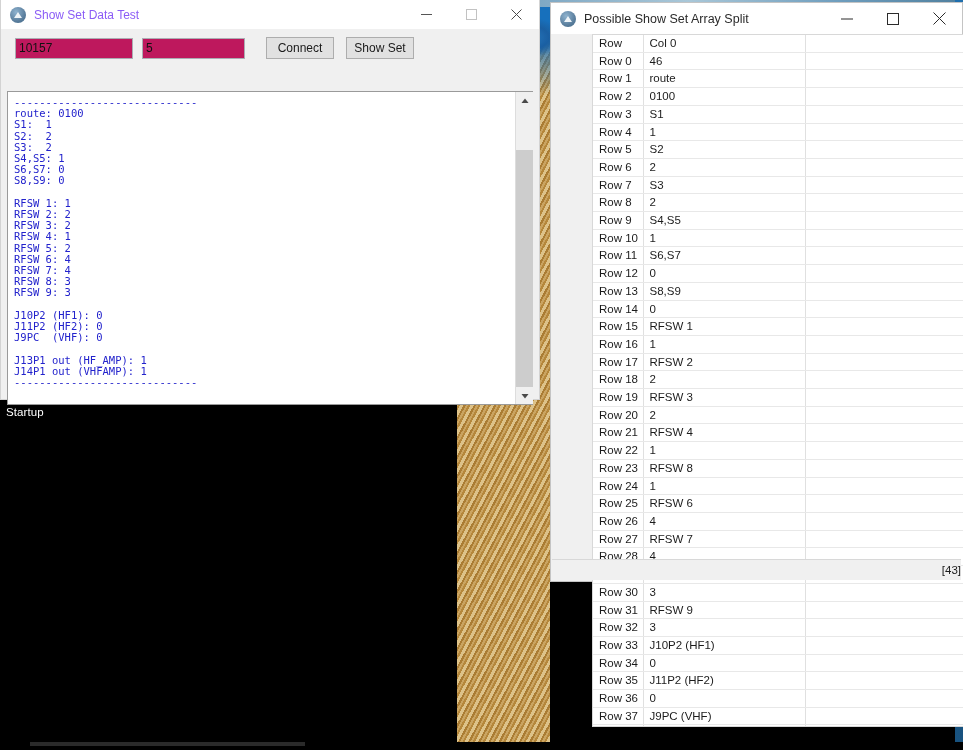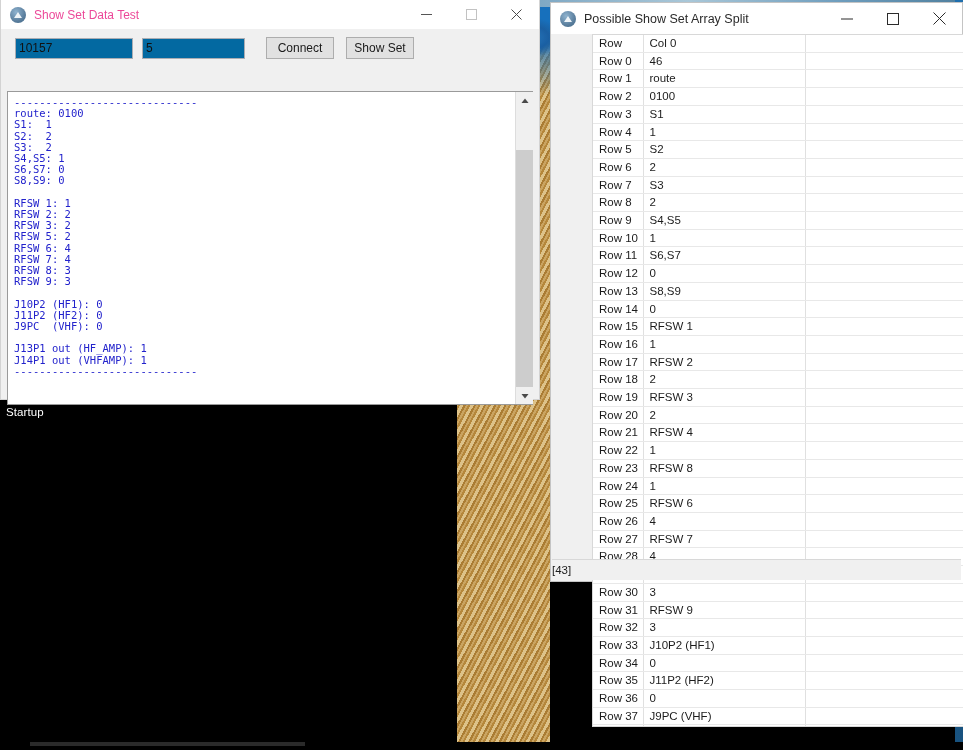--- a/index.html
+++ b/index.html
@@ -60,35 +60,35 @@
     width:16px;height:16px;margin-left:9px;margin-right:8px;border-radius:50%;
     background:radial-gradient(circle at 38% 32%, #8fb3cf 0%, #5b7f9e 60%, #3d6382 100%);
     position:relative;flex:0 0 auto;
   }
   .tb-icon::after{
     content:"";position:absolute;left:4px;top:5px;width:0;height:0;
     border-left:4px solid transparent;border-right:4px solid transparent;
     border-bottom:6px solid #eef4f8;
   }
   .tb-title{font-size:12px;color:#3b3b3b;flex:1 1 auto;white-space:nowrap;}
-  .tb-title.dim{color:#ec4899;}
+  .tb-title.dim{color:#8b5cf6;}
   .tb-btns{display:flex;height:29px;flex:0 0 auto;}
   .tb-btn{
     width:45px;height:29px;display:flex;align-items:center;justify-content:center;
     font-size:11px;color:#2b2b2b;line-height:1;
   }
   .tb-btn.dim{color:#b9b9b9;}
   .tb-btn svg{display:block;}
 
   
   #win1{left:0;top:0;width:540px;height:400px;border:1px solid #d3d3d3;border-top:none;}
   #win1 .client{position:absolute;left:0;top:29px;width:538px;height:369px;background:#f0f0f0;}
   .row-controls{position:absolute;left:14px;top:8px;display:flex;align-items:center;}
   .tb-input{
-    height:21px;box-sizing:border-box;border:1px solid #abadb3;background:#0369a1;
+    height:21px;box-sizing:border-box;border:1px solid #abadb3;background:#be185d;
     font-size:12px;color:#111;padding:0 3px;font-family:"Liberation Sans", sans-serif;
     outline:none;
   }
   #in-port{width:118px;}
   #in-set{width:103px;margin-left:9px;}
   .tb-button{
     height:22px;box-sizing:border-box;background:#e1e1e1;border:1px solid #adadad;
     font-size:12px;color:#1a1a1a;font-family:"Liberation Sans", sans-serif;
     display:flex;align-items:center;justify-content:center;cursor:default;
   }
@@ -142,21 +142,21 @@
     font-family:"Liberation Sans", sans-serif;line-height:16.7px;
   }
   .grid-table td.last,.grid-table th.last{border-right:none;}
   .grid-table th{border-bottom:1px solid #e8e8e8;}
   .grid-vscroll{
     width:17px;flex:0 0 auto;background:#f5f5f5;position:relative;border-left:1px solid #e6e6e6;
   }
   .statusbar{
     position:absolute;left:1px;bottom:1px;width:409px;height:21px;
     background:#f0f0f0;border-top:1px solid #d8d8d8;
-    display:flex;align-items:center;justify-content:flex-start;box-sizing:border-box;
+    display:flex;align-items:center;justify-content:flex-end;box-sizing:border-box;
   }
   .statusbar span{font-size:11.5px;color:#1b1b1b;}
 </style>
 </head>
 <body>
 
 <div id="desktop">
   <div class="wall-photo"></div>
   <div class="wall-top-strip"></div>
   <div class="wall-right-edge"></div>
@@ -205,20 +205,21 @@
           <div class="console-line">S1:  1</div>
           <div class="console-line">S2:  2</div>
           <div class="console-line">S3:  2</div>
           <div class="console-line">S4,S5: 1</div>
           <div class="console-line">S6,S7: 0</div>
           <div class="console-line">S8,S9: 0</div>
           <div class="console-line">&nbsp;</div>
           <div class="console-line">RFSW 1: 1</div>
           <div class="console-line">RFSW 2: 2</div>
           <div class="console-line">RFSW 3: 2</div>
+          <div class="console-line">RFSW 4: 1</div>
           <div class="console-line">RFSW 5: 2</div>
           <div class="console-line">RFSW 6: 4</div>
           <div class="console-line">RFSW 7: 4</div>
           <div class="console-line">RFSW 8: 3</div>
           <div class="console-line">RFSW 9: 3</div>
           <div class="console-line">&nbsp;</div>
           <div class="console-line">J10P2 (HF1): 0</div>
           <div class="console-line">J11P2 (HF2): 0</div>
           <div class="console-line">J9PC  (VHF): 0</div>
           <div class="console-line">&nbsp;</div>

